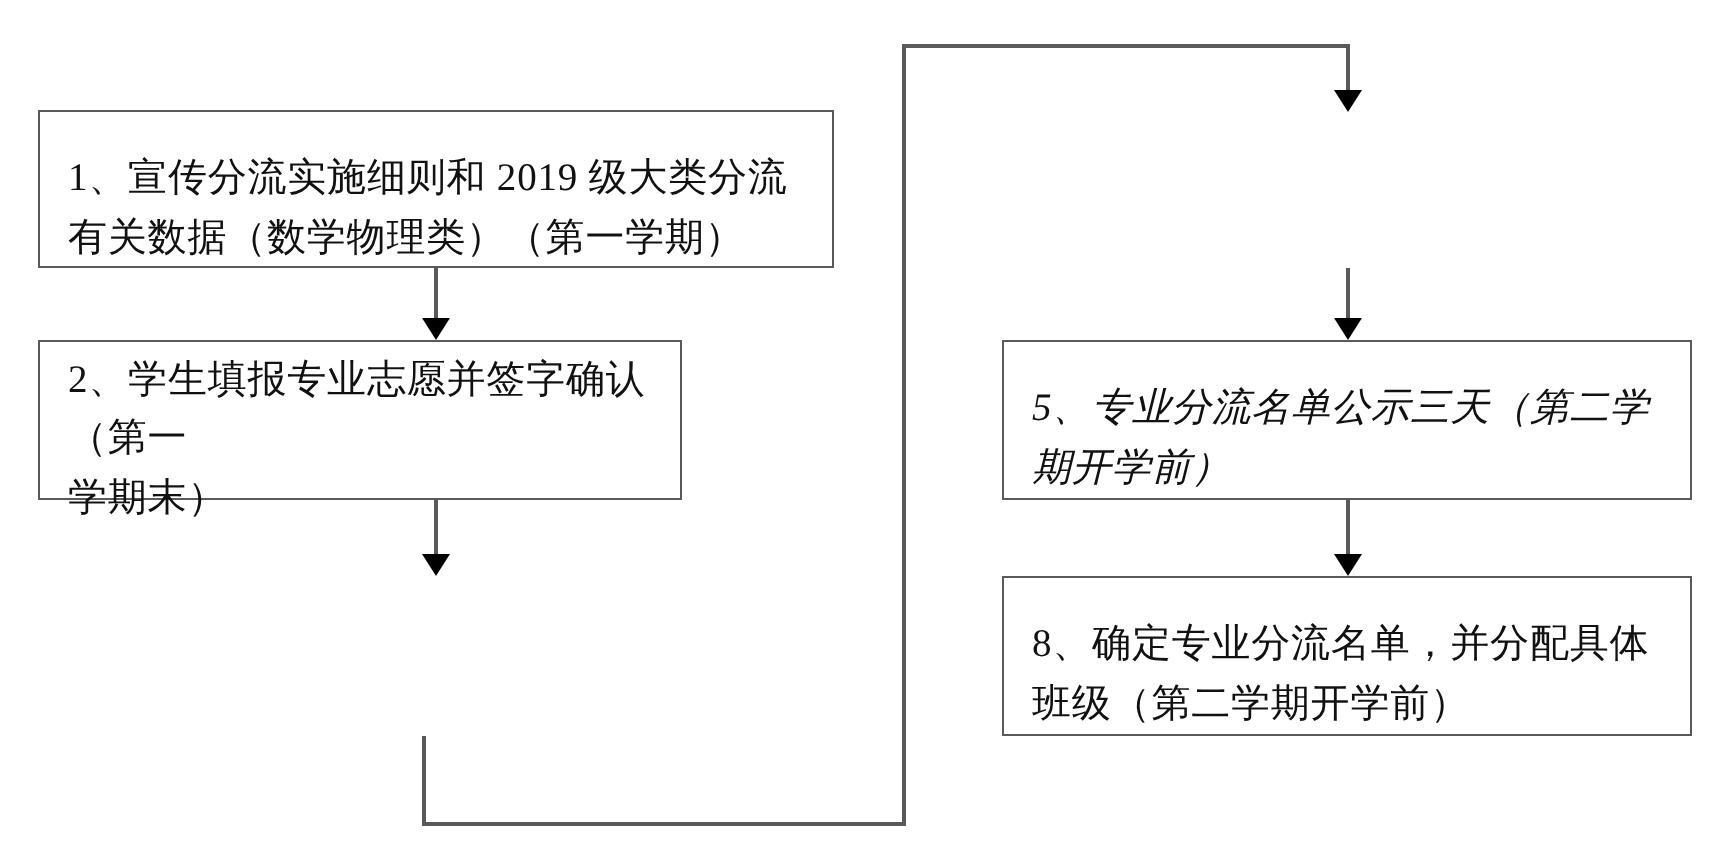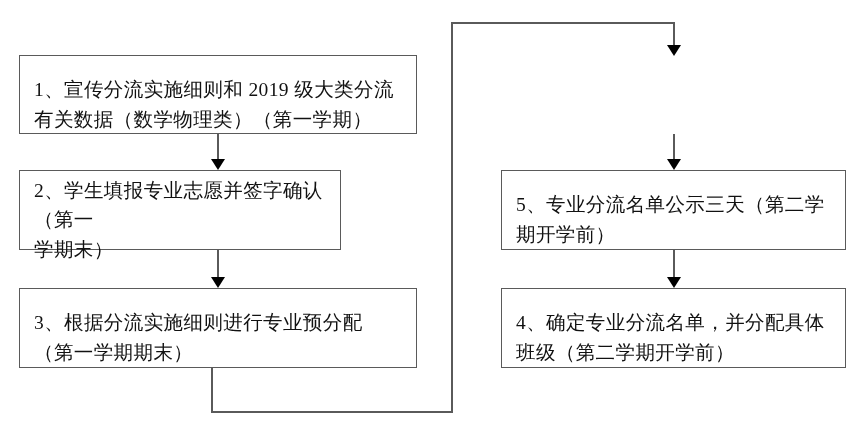--- a/index.html
+++ b/index.html
@@ -59,33 +59,29 @@
   <div class="node" style="left:19px; top:55px; width:398px; height:79px;">
     <div class="node-label">1、宣传分流实施细则和 2019 级大类分流
 有关数据（数学物理类）（第一学期）</div>
   </div>
 
   <div class="node" style="left:19px; top:170px; width:322px; height:80px;">
     <div class="node-label">2、学生填报专业志愿并签字确认（第一
 学期末）</div>
   </div>
 
-  <div class="node" style="left:19px; top:288px; width:398px; height:80px;">
-    <div class="node-label">3、根据分流实施细则进行专业预分配
-（第一学期期末）</div>
-  </div>
 
 
-  <div class="node" style="left:501px; top:170px; width:345px; height:80px;">
+  <div class="node" style="left:501px; top:170px; width:345px; height:80px;font-style:italic;">
     <div class="node-label">5、专业分流名单公示三天（第二学
 期开学前）</div>
   </div>
 
   <div class="node" style="left:501px; top:288px; width:345px; height:80px;">
-    <div class="node-label">4、确定专业分流名单，并分配具体
+    <div class="node-label">8、确定专业分流名单，并分配具体
 班级（第二学期开学前）</div>
   </div>
 
   <div class="connector conn-v" style="left:217px; top:134px; height:27px;"></div>
   <div class="arrowhead" style="left:211px; top:159px;"></div>
 
   <div class="connector conn-v" style="left:217px; top:250px; height:29px;"></div>
   <div class="arrowhead" style="left:211px; top:277px;"></div>
 
   <div class="connector conn-v" style="left:211px; top:368px; height:45px;"></div>

